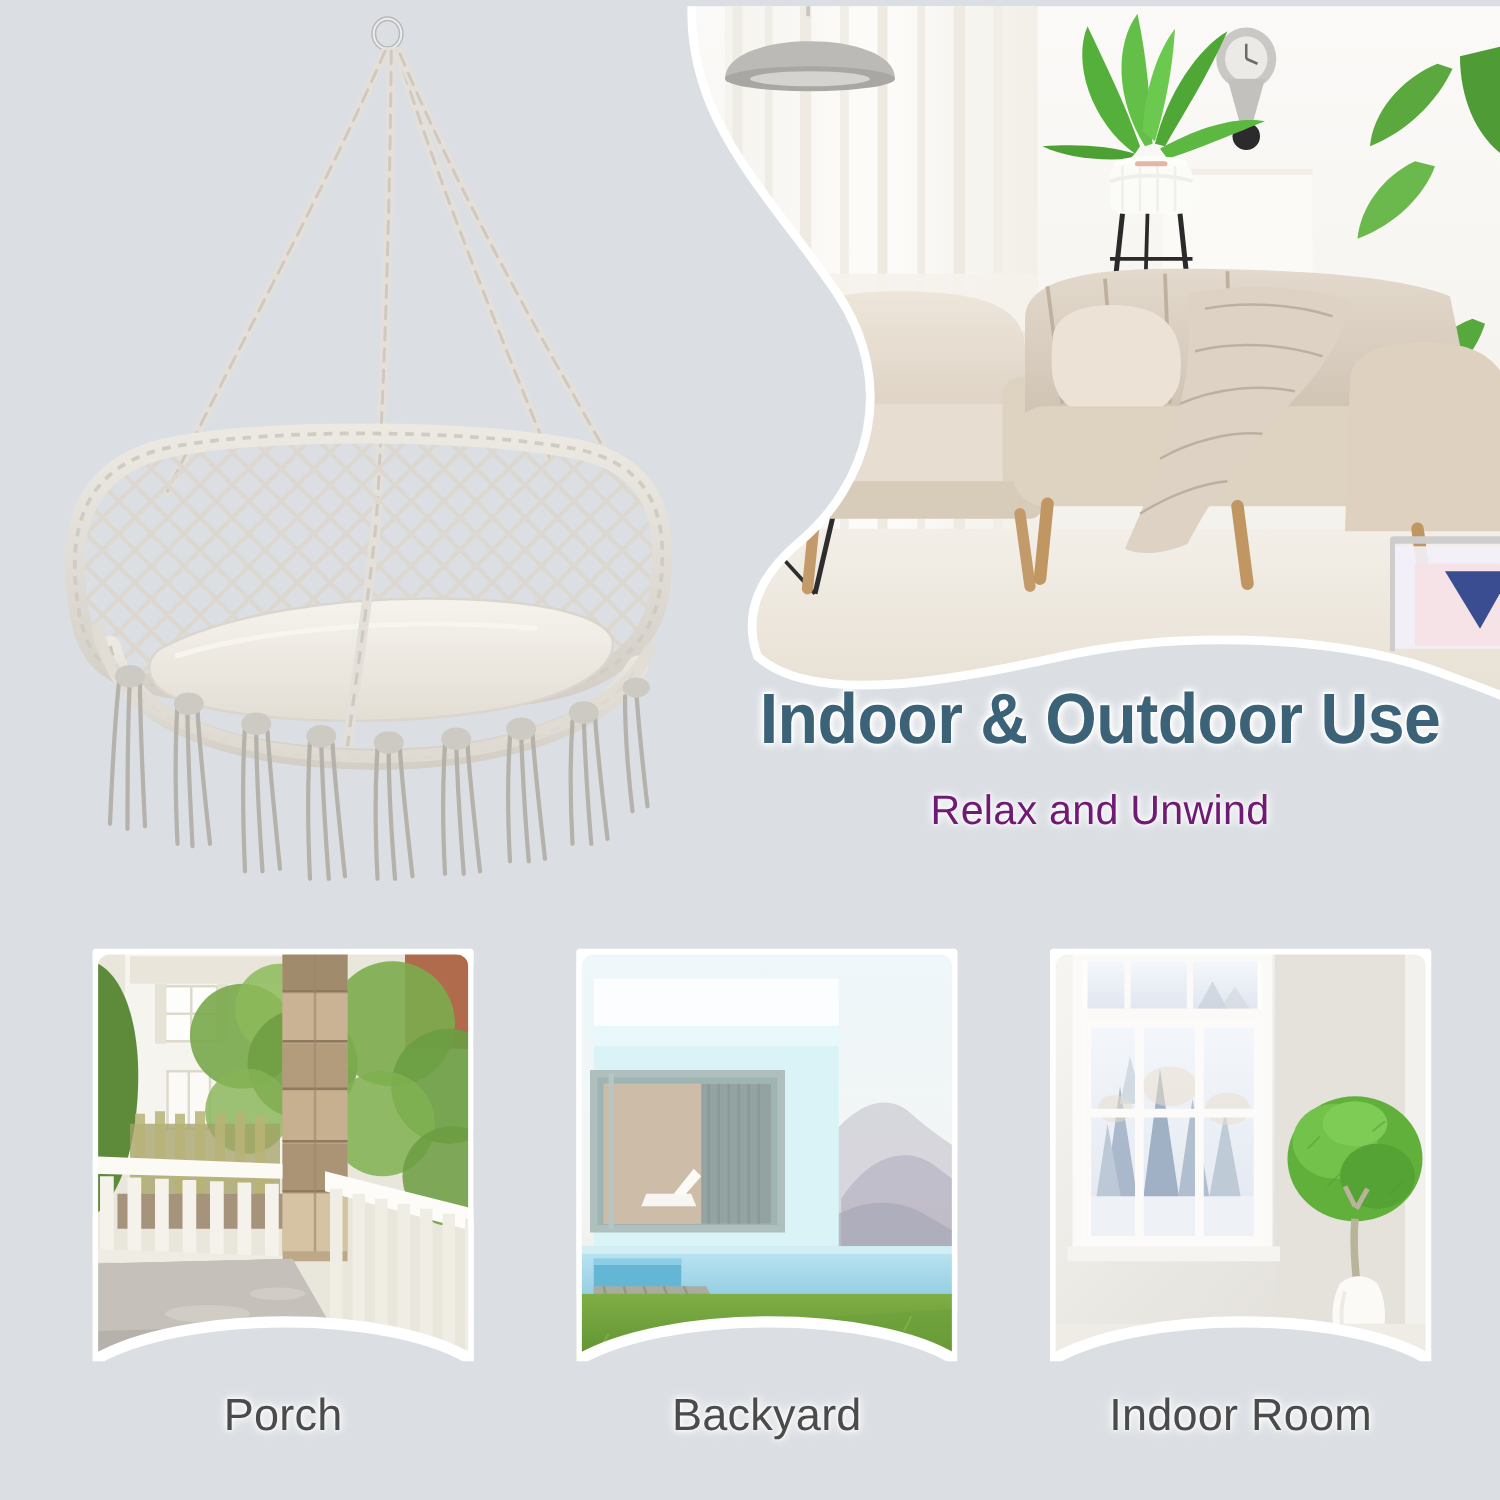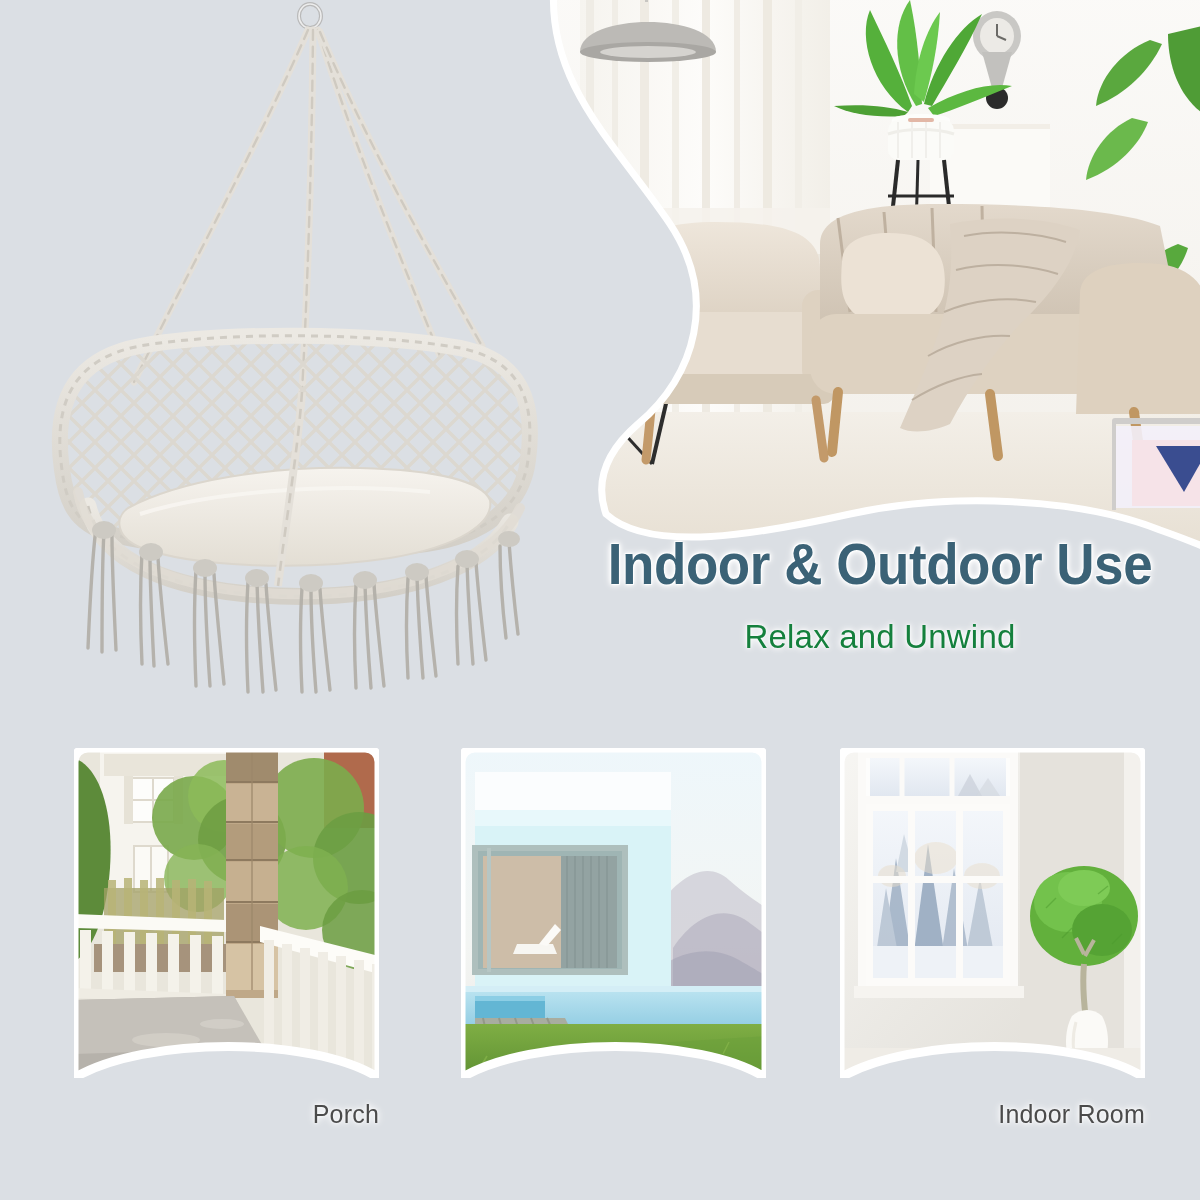--- a/index.html
+++ b/index.html
@@ -3,21 +3,21 @@
 <meta charset="utf-8">
 <style>
   * { margin:0; padding:0; box-sizing:border-box; }
   html,body { width:1200px; height:1200px; }
   body {
     background:#dbdfe4;
     font-family:"Liberation Sans", sans-serif;
     position:relative;
     overflow:hidden;
   }
-  #stage { position:absolute; inset:0; width:1200px; height:1144px; }
+  #stage { position:absolute; inset:0; width:1200px; height:1144px;margin-top:11px; }
 
   
   .hero-wrap { position:absolute; left:520px; top:-6px; width:690px; height:560px; }
   .hero-svg { position:absolute; inset:0; width:100%; height:100%; }
 
   
   .product { position:absolute; left:30px; top:0px; width:560px; height:720px; }
   .product svg { width:100%; height:100%; display:block; }
 
   
@@ -35,39 +35,39 @@
     transform-origin:center;
     white-space:nowrap;
     text-shadow:
       0 0 6px #fff, 0 0 6px #fff, 0 0 10px #fff,
       1px 1px 0 rgba(255,255,255,.85), -1px -1px 0 rgba(255,255,255,.85);
   }
   .subhead {
     margin-top:22px;
     font-size:33px;
     font-weight:400;
-    color:#15803d;
+    color:#701a75;
     letter-spacing:0.2px;
     white-space:nowrap;
     text-shadow:0 0 6px #fff, 0 0 9px #fff, 0 0 3px #fff;
   }
 
   
   .cards { position:absolute; left:0; top:748px; width:1200px; height:420px; }
   .card { position:absolute; top:0; width:305px; height:330px; }
   .card.c1 { left:74px; }
   .card.c2 { left:461px; }
   .card.c3 { left:840px; }
   .card-img { position:absolute; inset:0; width:305px; height:330px; }
   .card-img svg { width:100%; height:100%; display:block; }
   .card-caption {
     position:absolute;
     top:352px; left:0; width:305px;
-    text-align:right;
-    font-size:25px;
+    text-align:center;
+    font-size:36px;
     color:#4b4b4b;
     letter-spacing:0.2px;
     text-shadow:0 0 6px #fff,0 0 10px #fff,0 0 3px #fff;
   }
 </style>
 </head>
 <body>
 
 <div id="stage">
 
@@ -576,20 +576,21 @@
               <line x1="206" y1="312" x2="212" y2="300"></line>
               <line x1="262" y1="306" x2="268" y2="294"></line>
             </g>
           </g>
           <path d="M 14 0 L 291 0 C 299 0 305 6 305 14
                    L 305 330
                    C 240 288, 70 288, 0 330
                    L 0 14 C 0 6 6 0 14 0 Z" fill="none" stroke="#ffffff" stroke-width="9"></path>
         </svg>
       </div>
+      <div class="card-caption">Backyard</div>
     </div>
 
     <div class="card c3">
       <div class="card-img">
         <svg viewBox="0 0 305 330">
           <defs>
             <clipPath id="cardClip3">
               <path d="M 14 0 L 291 0 C 299 0 305 6 305 14
                        L 305 330
                        C 240 288, 70 288, 0 330

